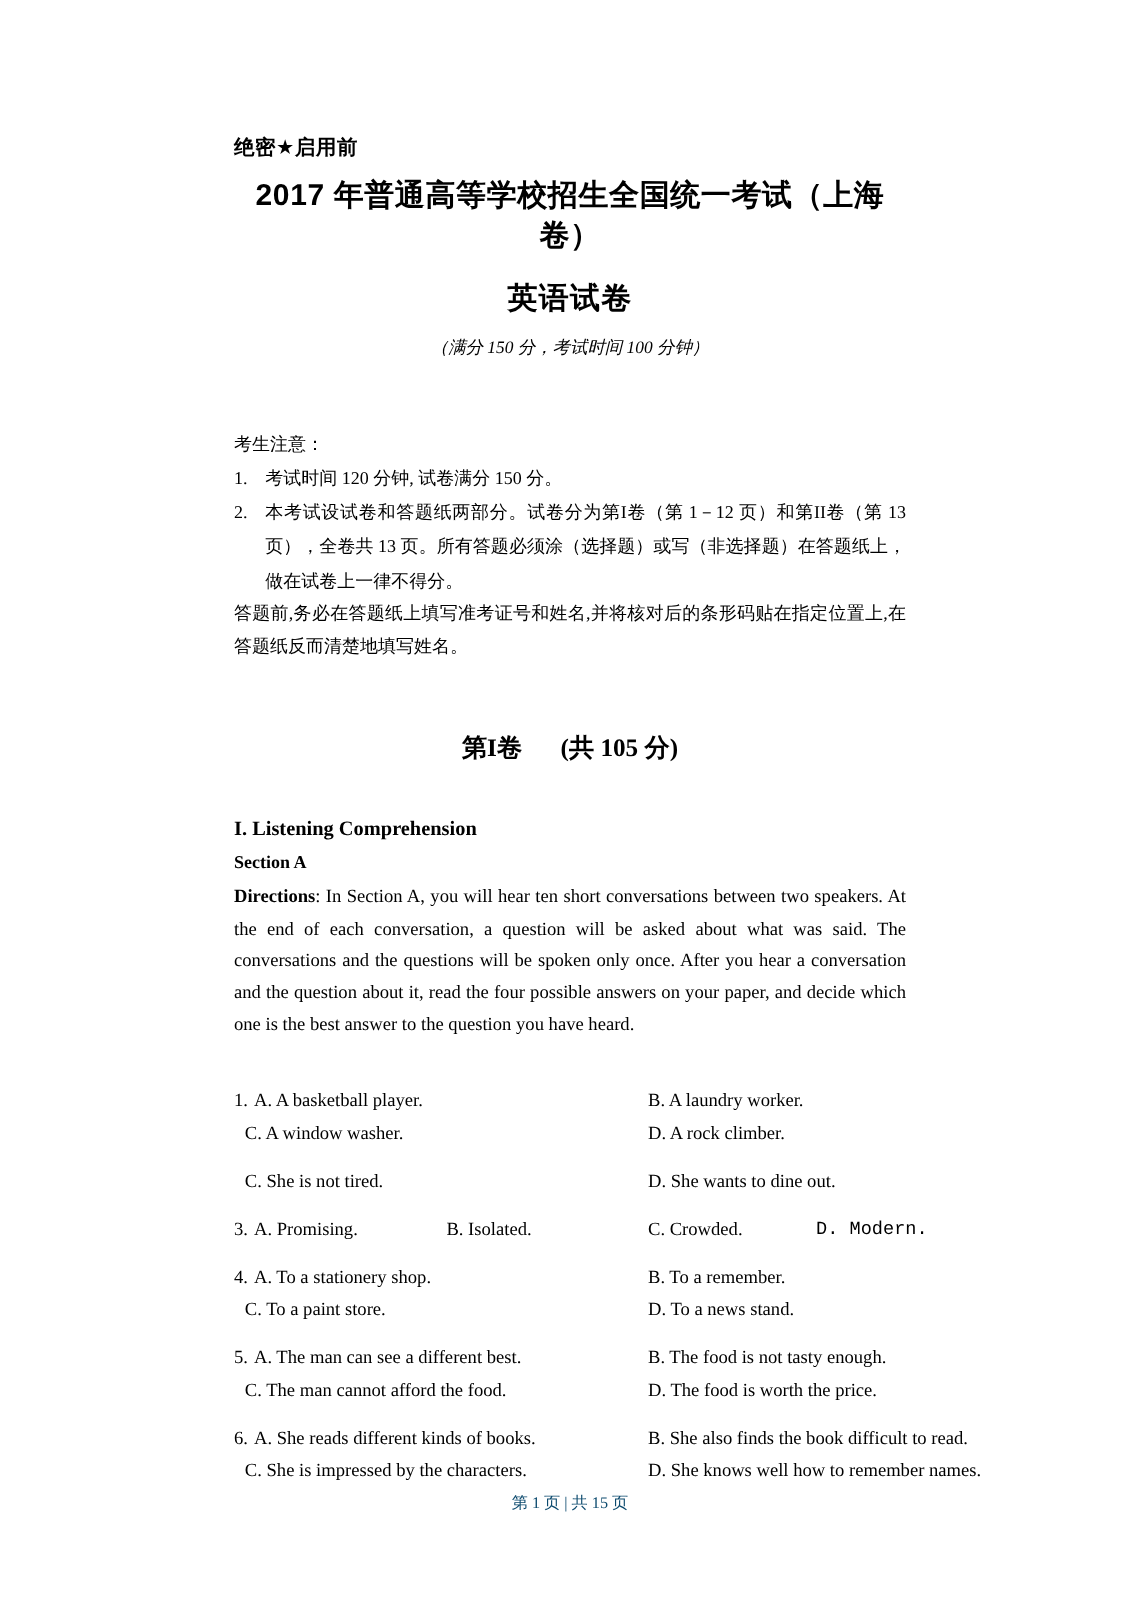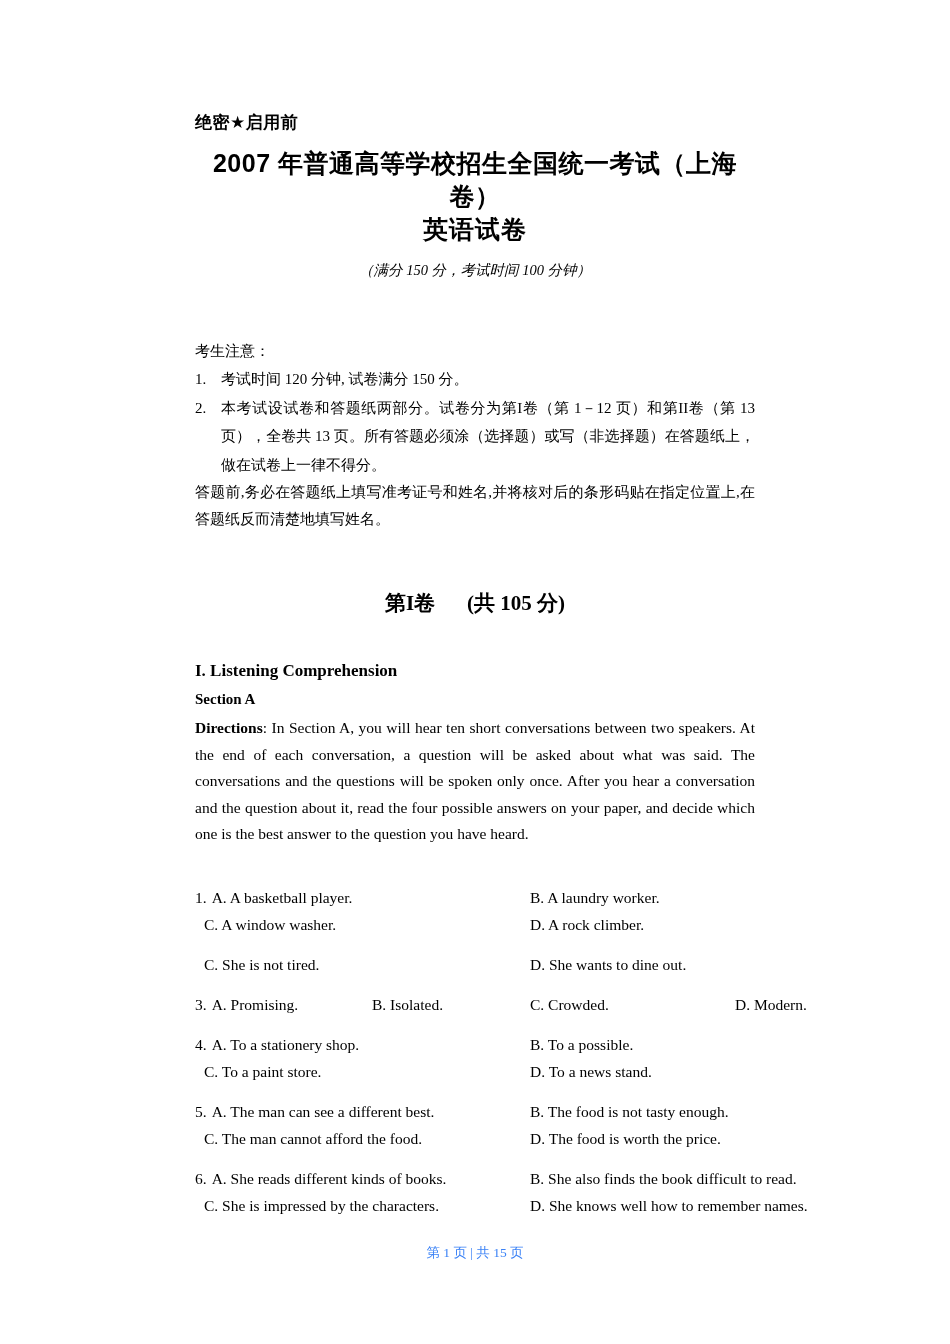--- a/index.html
+++ b/index.html
@@ -26,20 +26,21 @@
     .main-title {
       margin-top: 14px;
       text-align: center;
       font-family: "Liberation Sans", "DejaVu Sans", sans-serif;
       font-weight: bold;
       font-size: 25px;
       line-height: 33px;
       letter-spacing: 0.5px;
     }
     .sub-title {
+      margin-top: 20px;
       text-align: center;
       font-family: "Liberation Sans", "DejaVu Sans", sans-serif;
       font-weight: bold;
       font-size: 25px;
       line-height: 33px;
       letter-spacing: 1px;
     }
     .meta-line {
       margin-top: 15px;
       text-align: center;
@@ -89,43 +90,43 @@
     .directions .dlabel { font-weight: bold; }
     
     .questions { margin-top: 36px; font-size: 15.5px; }
     .question { margin-bottom: 13px; }
     .question.extra-gap { margin-top: 12px; }
     .q-row { position: relative; height: 27px; }
     .q-cell { position: absolute; top: 0; white-space: nowrap; line-height: 27px; }
     .c0 { left: 0; }
     .copt { left: 9px; }
     .c1 { left: 177px; }
-    .c2 { left: 335px; text-align: right; }
-    .c3 { left: 540px; }
+    .c2 { left: 345px; text-align: right; }
+    .c3 { left: 485px; font-family: Liberation Mono, monospace; }
     .q-num { margin-right: 5px; }
     
     .page-footer {
       position: absolute;
       left: 0;
       top: 1243px;
       width: 100%;
       text-align: center;
       font-size: 13.5px;
-      color: #3b82f6;
+      color: #0c4a6e;
       line-height: 19px;
     }
   </style>
 </head>
 <body>
 
 <div class="page">
 
   <div class="secret">绝密★启用前</div>
 
-  <div class="main-title">2007 年普通高等学校招生全国统一考试（上海卷）</div>
+  <div class="main-title">2017 年普通高等学校招生全国统一考试（上海卷）</div>
 
   <div class="sub-title">英语试卷</div>
 
   <div class="meta-line">（满分 150 分，考试时间 100 分钟）</div>
 
   <div class="notice">
     <div class="notice-heading">考生注意：</div>
     <div class="notice-item">
       <span class="num">1.</span>
       <span>考试时间 120 分钟, 试卷满分 150 分。</span>
@@ -174,21 +175,21 @@
         <span class="q-cell c0"><span class="q-num">3.</span><span>A. Promising.</span></span>
         <span class="q-cell c1">B. Isolated.</span>
         <span class="q-cell c2">C. Crowded.</span>
         <span class="q-cell c3">D. Modern.</span>
       </div>
     </div>
 
     <div class="question">
       <div class="q-row">
         <span class="q-cell c0"><span class="q-num">4.</span><span>A. To a stationery shop.</span></span>
-        <span class="q-cell c2">B. To a possible.</span>
+        <span class="q-cell c2">B. To a remember.</span>
       </div>
       <div class="q-row">
         <span class="q-cell copt">C. To a paint store.</span>
         <span class="q-cell c2">D. To a news stand.</span>
       </div>
     </div>
 
     <div class="question">
       <div class="q-row">
         <span class="q-cell c0"><span class="q-num">5.</span><span>A. The man can see a different best.</span></span>

